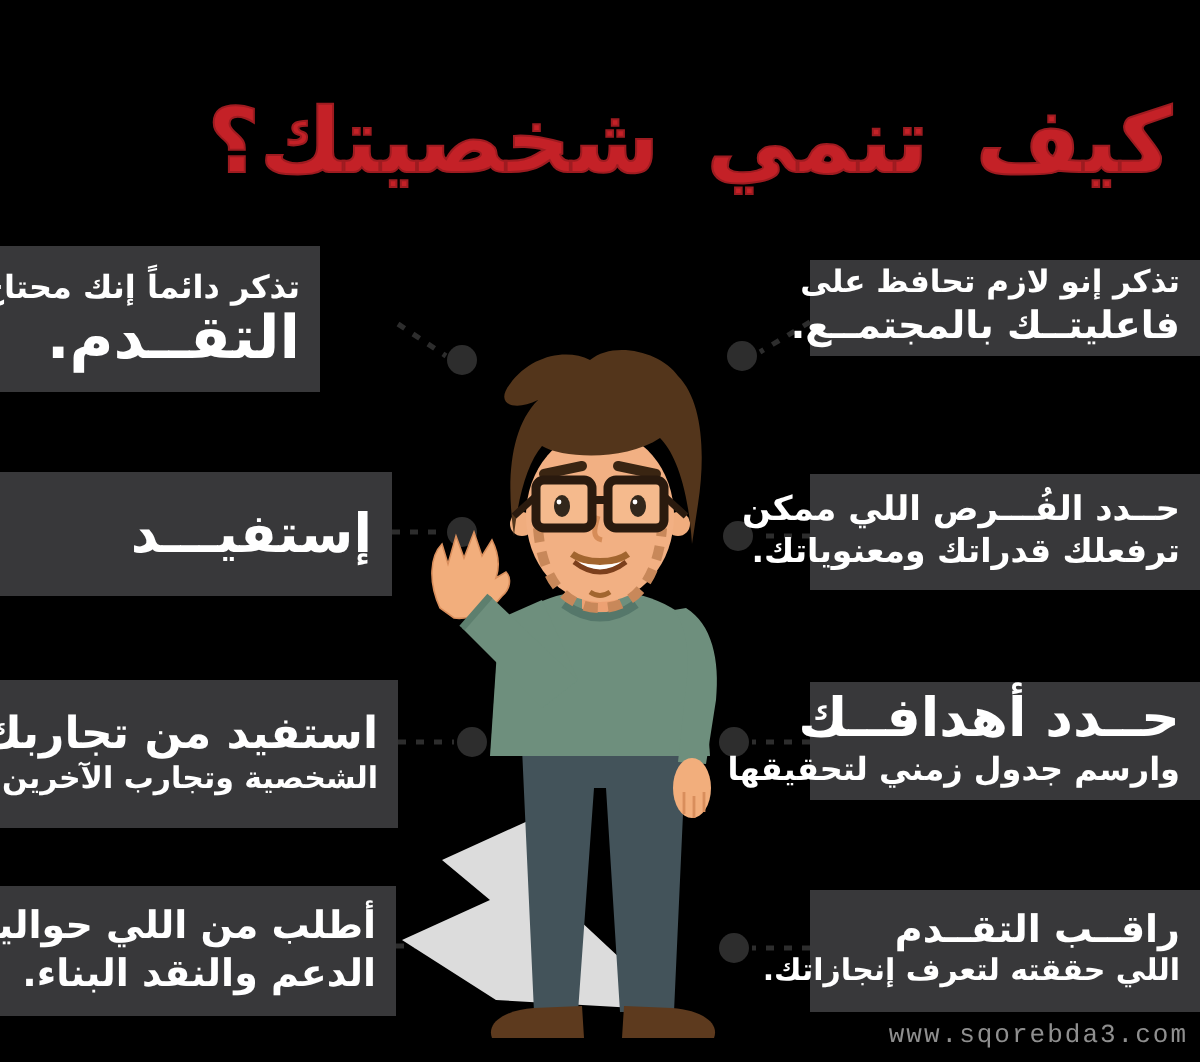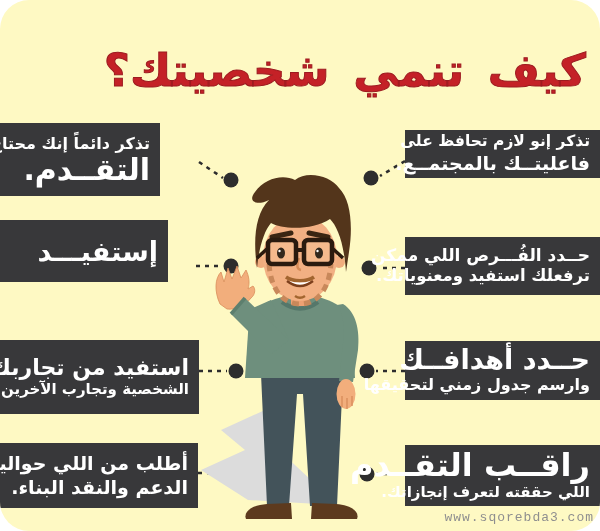--- a/index.html
+++ b/index.html
@@ -1,17 +1,17 @@
 <!DOCTYPE html>
 <html lang="ar"><head>
 <meta charset="utf-8">
 <style>
   html,body{margin:0;padding:0;}
   body{font-family:"DejaVu Sans",sans-serif;background:#ffffff;}
-  .canvas{position:relative;width:600px;height:531px;background:#fef9c3;overflow:hidden;border-radius:29px;}
+  .canvas{position:relative;width:600px;height:531px;background:#000000;overflow:hidden;}
 
   
   .title{
     position:absolute;top:14px;left:0;right:14px;
     direction:rtl;text-align:right;
     font-size:45px;font-weight:bold;color:#c42127;
     line-height:1.2;word-spacing:8px;letter-spacing:0;
     -webkit-text-stroke:1px #9d1b20;
   }
 
@@ -29,21 +29,21 @@
     display:flex;flex-direction:column;justify-content:center;
     box-sizing:border-box;padding:4px 10px 4px 6px;
     font-weight:bold;line-height:1.25;
   }
   .tip .l1,.tip .l2{display:block;white-space:nowrap;}
 
   .tip-l1{left:0;top:123px;width:160px;height:73px;}
   .tip-l1 .l1{font-size:16px;}
   .tip-l1 .l2{font-size:30px;line-height:1.05;}
 
-  .tip-l2{left:0;top:220px;width:168px;height:62px;}
+  .tip-l2{left:0;top:236px;width:196px;height:62px;}
   .tip-l2 .l1{font-size:27px;line-height:1.0;}
   .tip-l2 .l2{font-size:15.5px;}
 
   .tip-l3{left:0;top:340px;width:199px;height:74px;}
   .tip-l3 .l1{font-size:22px;line-height:1.15;}
   .tip-l3 .l2{font-size:15px;}
 
   .tip-l4{left:0;top:443px;width:198px;height:65px;}
   .tip-l4 .l1{font-size:19px;}
   .tip-l4 .l2{font-size:19px;text-align:right;}
@@ -54,21 +54,21 @@
 
   .tip-r2{left:405px;top:237px;width:195px;height:58px;}
   .tip-r2 .l1{font-size:17px;}
   .tip-r2 .l2{font-size:16.5px;}
 
   .tip-r3{left:405px;top:341px;width:195px;height:59px;}
   .tip-r3 .l1{font-size:27px;line-height:1.05;}
   .tip-r3 .l2{font-size:16px;}
 
   .tip-r4{left:405px;top:445px;width:195px;height:61px;}
-  .tip-r4 .l1{font-size:32px;line-height:1.05;text-align:right;}
+  .tip-r4 .l1{font-size:19px;line-height:1.05;text-align:right;}
   .tip-r4 .l2{font-size:15px;}
 
   
   .watermark{
     position:absolute;right:6px;bottom:6px;z-index:4;
     font-family:Liberation Mono, monospace;
     font-size:13px;color:#8f8f8f;letter-spacing:1px;
   }
 </style>
 </head>
@@ -169,21 +169,21 @@
     <span class="l1">أطلب من اللي حواليك</span>
     <span class="l2">الدعم والنقد البناء.</span>
   </div>
 
   <div class="tip tip-r1">
     <span class="l1">تذكر إنو لازم تحافظ على</span>
     <span class="l2">فاعليتــك بالمجتمــع.</span>
   </div>
   <div class="tip tip-r2">
     <span class="l1">حــدد الفُـــرص اللي ممكن</span>
-    <span class="l2">ترفعلك استفيد ومعنوياتك.</span>
+    <span class="l2">ترفعلك قدراتك ومعنوياتك.</span>
   </div>
   <div class="tip tip-r3">
     <span class="l1">حــدد أهدافــك</span>
     <span class="l2">وارسم جدول زمني لتحقيقها</span>
   </div>
   <div class="tip tip-r4">
     <span class="l1">راقــب التقــدم</span>
     <span class="l2">اللي حققته لتعرف إنجازاتك.</span>
   </div>
 

